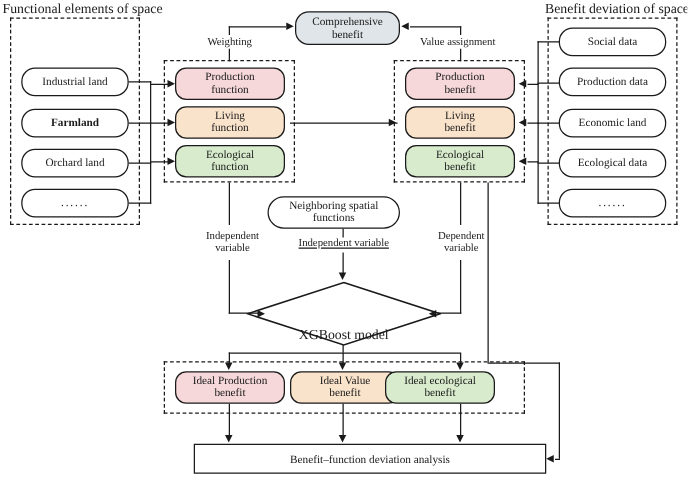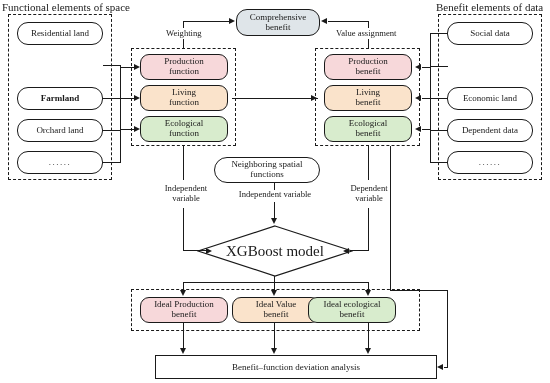--- a/index.html
+++ b/index.html
@@ -24,47 +24,48 @@
   .h{height:1.2px;}
   .v{width:1.2px;}
 
   .arrow{position:absolute;width:0;height:0;}
   .ar{border-top:3.6px solid transparent;border-bottom:3.6px solid transparent;border-left:6.5px solid #1a1a1a;}
   .al{border-top:3.6px solid transparent;border-bottom:3.6px solid transparent;border-right:6.5px solid #1a1a1a;}
   .ad{border-left:3.6px solid transparent;border-right:3.6px solid transparent;border-top:6.5px solid #1a1a1a;}
 
   .diamond{position:absolute;}
   .diamond svg{display:block;}
-  .diamond .dtext{position:absolute;left:0;top:0;width:100%;height:100%;
-      display:flex;align-items:center;justify-content:center;font-size:15px;}
+  .diamond .dtext{position:absolute;left:0;top:17px;width:100%;height:100%;
+      display:flex;align-items:center;justify-content:center;font-size:11px;}
 
   .dots{letter-spacing:1.5px;font-size:9px;}
 </style>
 </head>
 <body>
 
 <div id="root">
 
   <div class="panel-title" style="left:2px;top:1px;">Functional elements of space</div>
-  <div class="panel-title" style="left:436px;top:1px;">Benefit elements of data</div>
+  <div class="panel-title" style="left:436px;top:1px;">Benefit deviation of space</div>
 
   <div class="dashbox" style="left:8px;top:14px;width:104px;height:166px;"></div>
   <div class="dashbox" style="left:438px;top:14px;width:104px;height:166px;"></div>
   <div class="dashbox" style="left:131px;top:48px;width:105px;height:98px;"></div>
   <div class="dashbox" style="left:315px;top:48px;width:105px;height:98px;"></div>
   <div class="dashbox" style="left:131px;top:289px;width:289px;height:42px;"></div>
 
-  <div class="rbox pill" style="left:17px;top:22px;width:86px;height:23px;">Residential land</div>
+  <div class="rbox pill" style="left:17px;top:54px;width:86px;height:23px;">Industrial land</div>
   <div class="rbox pill" style="left:17px;top:87px;width:86px;height:23px;font-weight:bold;">Farmland</div>
   <div class="rbox pill" style="left:17px;top:119px;width:86px;height:23px;">Orchard land</div>
   <div class="rbox pill dots" style="left:17px;top:151px;width:86px;height:23px;">......</div>
 
   <div class="rbox pill" style="left:447px;top:22px;width:86px;height:23px;">Social data</div>
+  <div class="rbox pill" style="left:447px;top:54px;width:86px;height:23px;">Production data</div>
   <div class="rbox pill" style="left:447px;top:87px;width:86px;height:23px;">Economic land</div>
-  <div class="rbox pill" style="left:447px;top:119px;width:86px;height:23px;">Dependent data</div>
+  <div class="rbox pill" style="left:447px;top:119px;width:86px;height:23px;">Ecological data</div>
   <div class="rbox pill dots" style="left:447px;top:151px;width:86px;height:23px;">......</div>
 
   <div class="rbox" style="left:140px;top:54px;width:88px;height:26px;background:#f7d8da;">
     <span>
       <span>Production</span><br>
       <span>function</span>
     </span>
   </div>
   <div class="rbox" style="left:140px;top:85px;width:88px;height:26px;background:#fae3cb;">
     <span>
@@ -141,21 +142,21 @@
   <div class="sq" style="left:155px;top:355px;width:282px;height:24px;">Benefit–function deviation analysis</div>
 
   <div class="lbl" style="left:166px;top:29px;">Weighting</div>
   <div class="lbl" style="left:336px;top:29px;">Value assignment</div>
 
   <div class="lbl" style="left:151px;top:184px;width:70px;">
     <span>Independent</span><br>
     <span>variable</span>
   </div>
 
-  <div class="lbl" style="left:211px;top:190px;width:128px;">Independent variable</div>
+  <div class="lbl" style="left:211px;top:190px;width:128px;text-decoration:underline;">Independent variable</div>
 
   <div class="lbl" style="left:334px;top:184px;width:70px;">
     <span>Dependent</span><br>
     <span>variable</span>
   </div>
 
   <div class="ln h" style="left:103px;top:65px;width:18px;"></div>
   <div class="ln h" style="left:103px;top:98px;width:18px;"></div>
   <div class="ln h" style="left:103px;top:130px;width:18px;"></div>
   <div class="ln h" style="left:103px;top:162px;width:18px;"></div>

